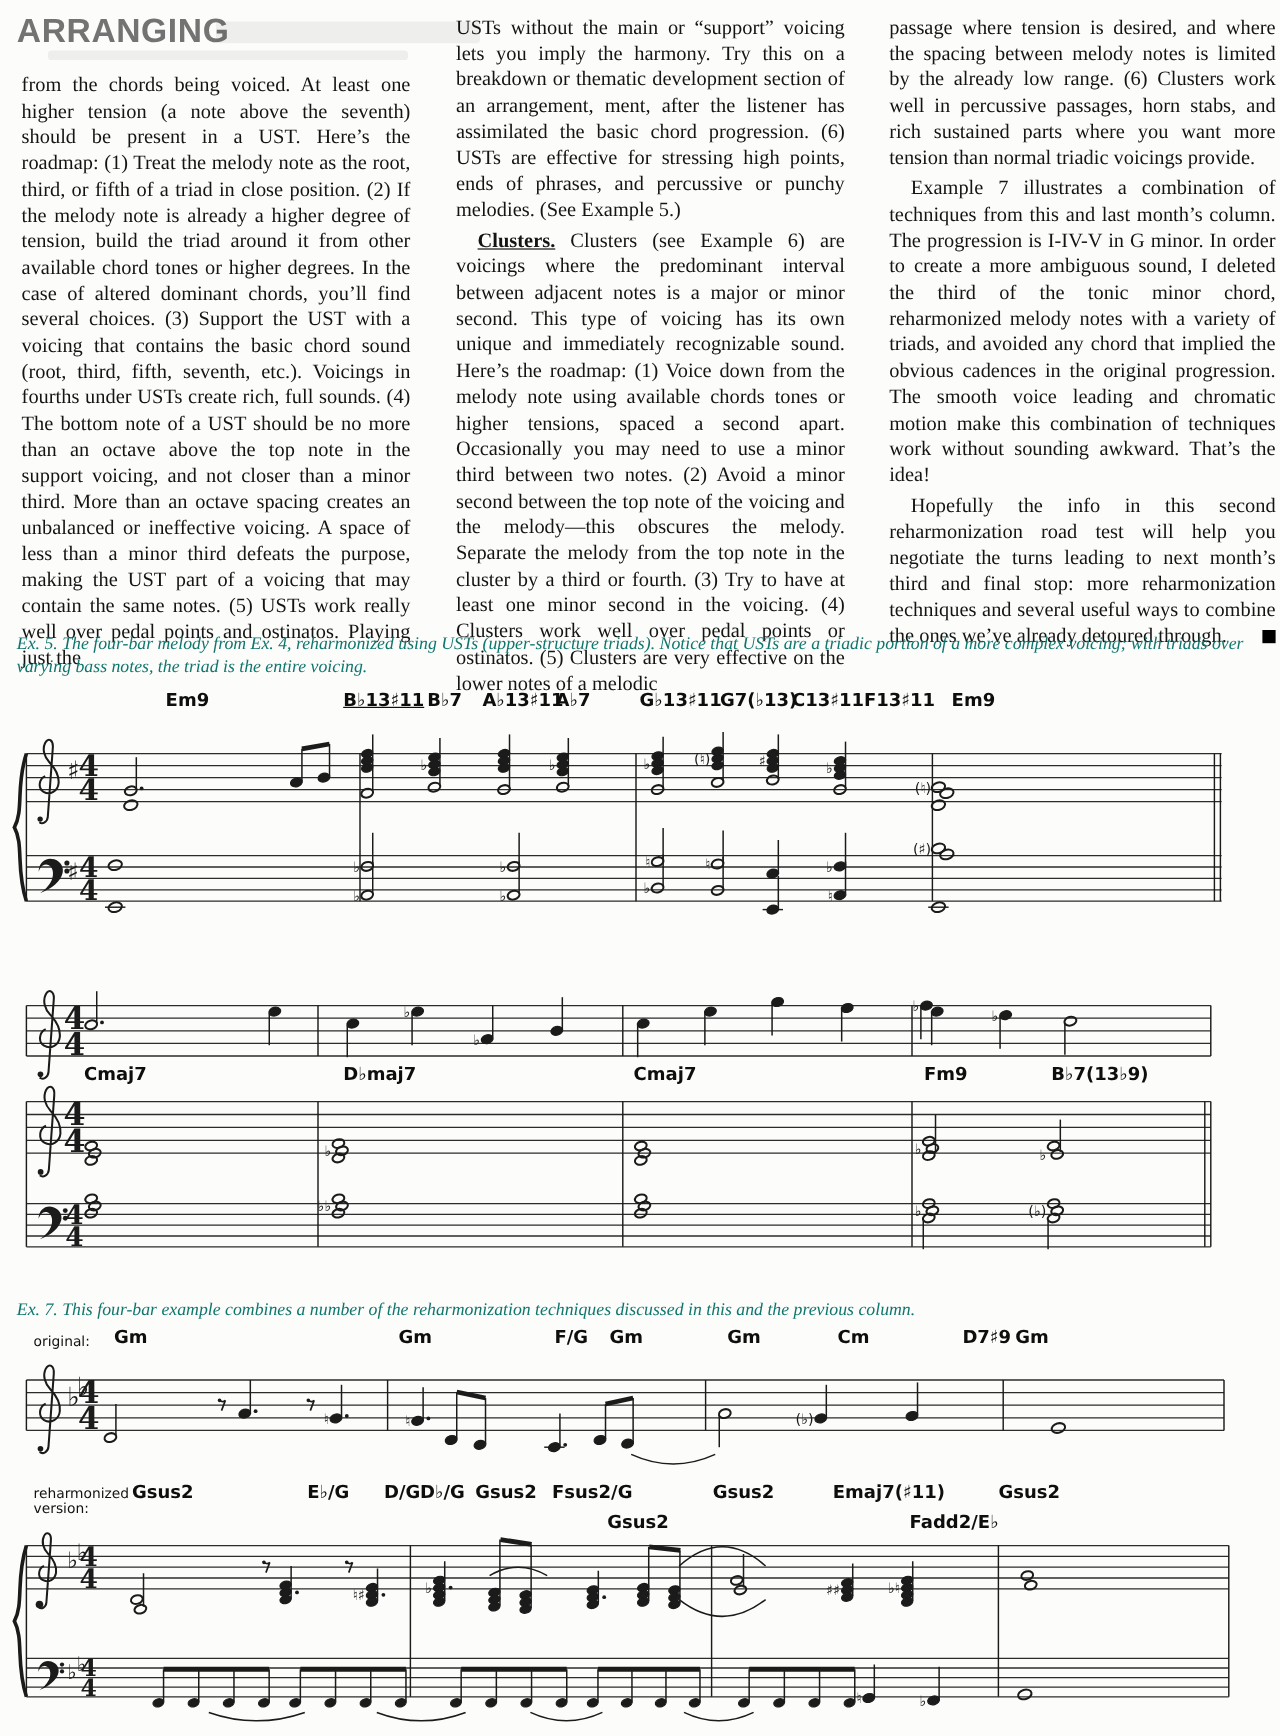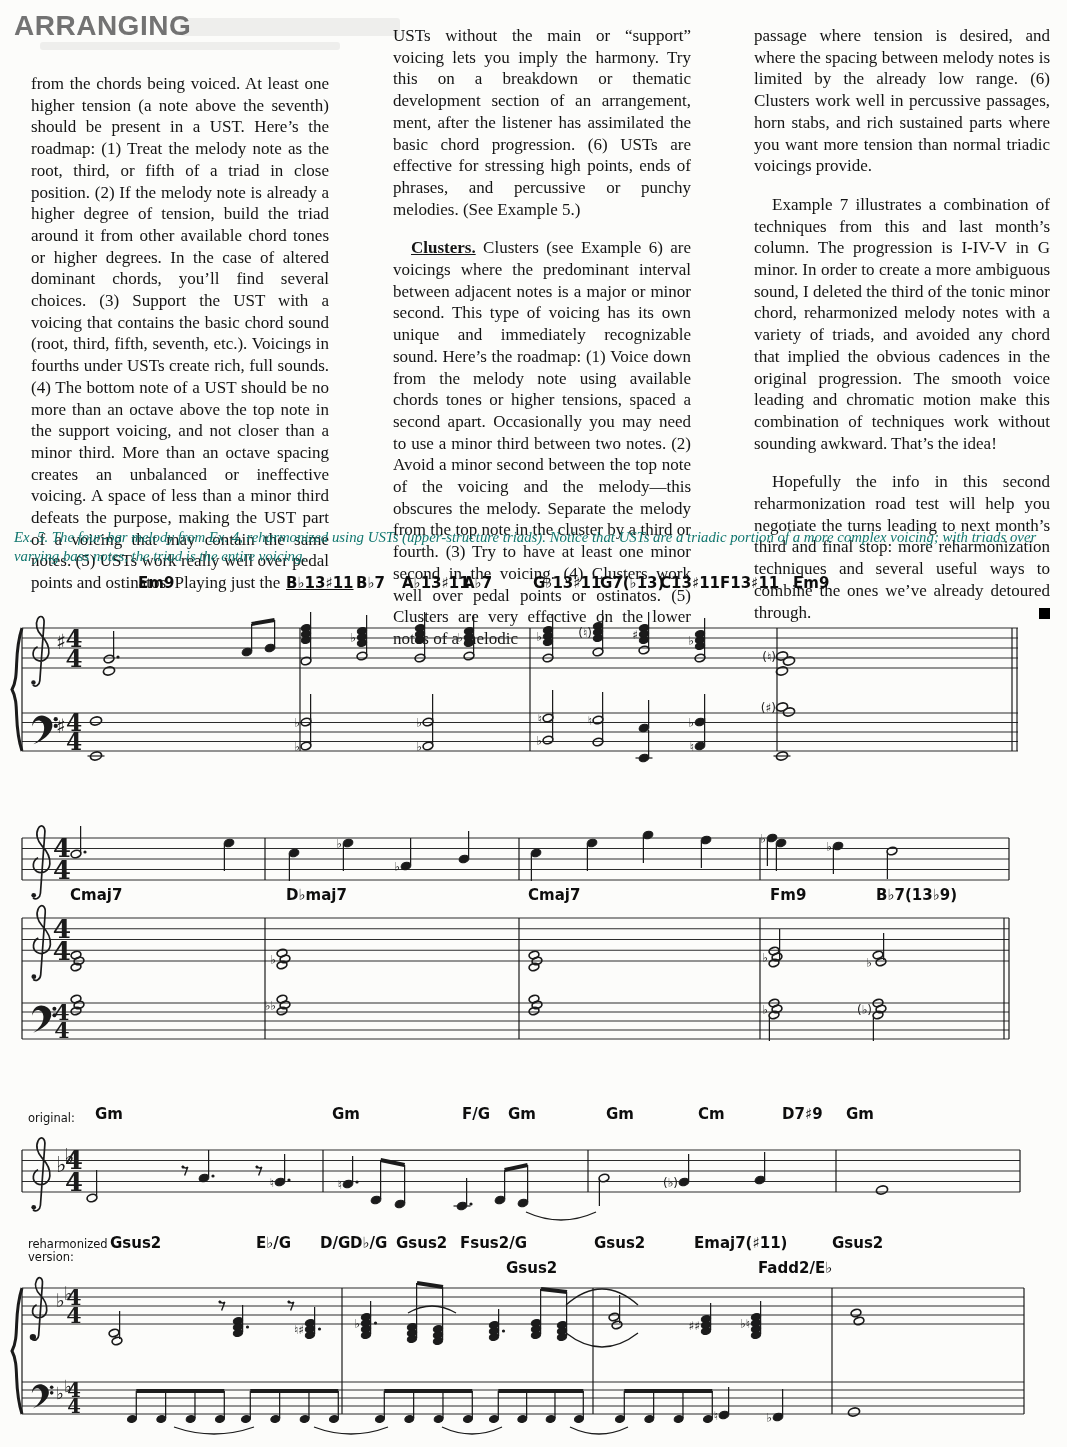--- a/index.html
+++ b/index.html
@@ -2,21 +2,21 @@
 <html><head>
 <meta charset="utf-8">
 <style>
   html,body{margin:0;padding:0;background:#e8e8e4;}
   .page{position:relative;width:1067px;height:1447px;background:#fcfcfa;color:#141414;overflow:hidden;
         font-family:"Liberation Serif",serif;}
   .pagetitle{position:absolute;left:14px;top:10px;margin:0;font-family:"Liberation Sans",sans-serif;
         font-size:28px;font-weight:900;letter-spacing:.5px;color:#737373;}
   .ghost{position:absolute;background:rgba(60,60,60,.07);border-radius:3px;}
   .col{position:absolute;width:332px;font-size:17px;line-height:21.7px;text-align:justify;}
-  .col p{margin:17px;}
+  .col p{margin:4px;}
   .col p.ind{text-indent:18px;}
   .col b{font-family:"Liberation Serif",serif;text-decoration:underline;}
   .caption{position:absolute;left:14px;width:1040px;font-style:italic;font-size:14.8px;line-height:19px;color:#0f766e;}
   .chordrow{position:absolute;left:0;width:926px;height:22px;}
   .chordrow span{position:absolute;font-family:"DejaVu Sans",sans-serif;font-size:15px;font-weight:600;white-space:nowrap;color:#0e0e0e;}
   .sidelabel{position:absolute;font-family:"DejaVu Sans",sans-serif;font-size:11.5px;color:#111;line-height:13px;}
   svg.sys{position:absolute;overflow:visible;}
   .endmark{display:inline-block;width:11px;height:11px;background:#000;float:right;margin-top:6px;}
 </style>
 </head>
@@ -317,29 +317,30 @@
         <line x1="755.4" y1="102" x2="755.4" y2="126" stroke="#1b1b1b" stroke-width="1.25"></line>
         <text x="754" y="98.5" text-anchor="end" font-size="12" font-family="&quot;DejaVu Sans&quot;,sans-serif" fill="#1b1b1b">♭</text>
         <ellipse cx="864" cy="88" rx="5" ry="3.5" transform="rotate(-16 864 88)" fill="none" stroke="#1b1b1b" stroke-width="1.7"></ellipse>
         <ellipse cx="867" cy="94" rx="5" ry="3.5" transform="rotate(-16 867 94)" fill="none" stroke="#1b1b1b" stroke-width="1.7"></ellipse>
         <ellipse cx="864" cy="100" rx="5" ry="3.5" transform="rotate(-16 864 100)" fill="none" stroke="#1b1b1b" stroke-width="1.7"></ellipse>
         <line x1="859.4" y1="102" x2="859.4" y2="126" stroke="#1b1b1b" stroke-width="1.25"></line>
         <text x="858" y="98.5" text-anchor="end" font-size="12" font-family="&quot;DejaVu Sans&quot;,sans-serif" fill="#1b1b1b">(♭)</text>
       </g>
     </svg>
 
+  <div class="caption" style="top:1083px;">Ex. 7. This four-bar example combines a number of the reharmonization techniques discussed in this and the previous column.</div>
   <div class="sidelabel" style="left:28px;top:1112px;">original:</div>
   <div class="chordrow" id="ex7o-chords" style="top:1105px;">
       <span style="left: 95px;">Gm</span>
       <span style="left: 332px;">Gm</span>
       <span style="left: 462px;">F/G</span>
       <span style="left: 508px;">Gm</span>
       <span style="left: 606px;">Gm</span>
       <span style="left: 698px;">Cm</span>
-      <span style="left: 782px;">D7♯9</span>
+      <span style="left: 802px;">D7♯9</span>
       <span style="left: 846px;">Gm</span>
     </div>
   <svg class="sys" id="svg-ex7o" width="1032" height="80" style="left: 14px; top: 1140px;">
       <g>
         <line x1="8" y1="10" x2="1006" y2="10" stroke="#2b2b2b" stroke-width="1.05"></line>
         <line x1="8" y1="20.5" x2="1006" y2="20.5" stroke="#2b2b2b" stroke-width="1.05"></line>
         <line x1="8" y1="31" x2="1006" y2="31" stroke="#2b2b2b" stroke-width="1.05"></line>
         <line x1="8" y1="41.5" x2="1006" y2="41.5" stroke="#2b2b2b" stroke-width="1.05"></line>
         <line x1="8" y1="52" x2="1006" y2="52" stroke="#2b2b2b" stroke-width="1.05"></line>
         <line x1="8" y1="10" x2="8" y2="52" stroke="#1b1b1b" stroke-width="1.2"></line>

